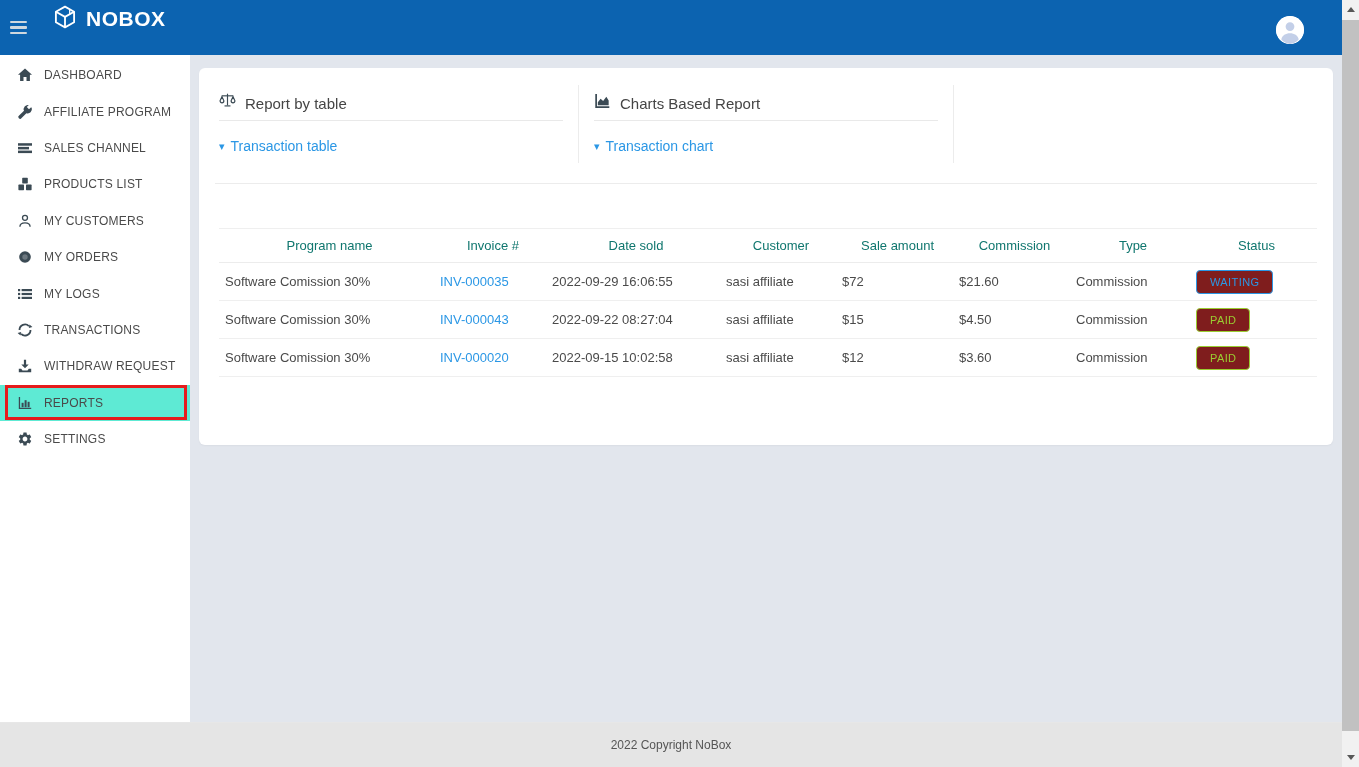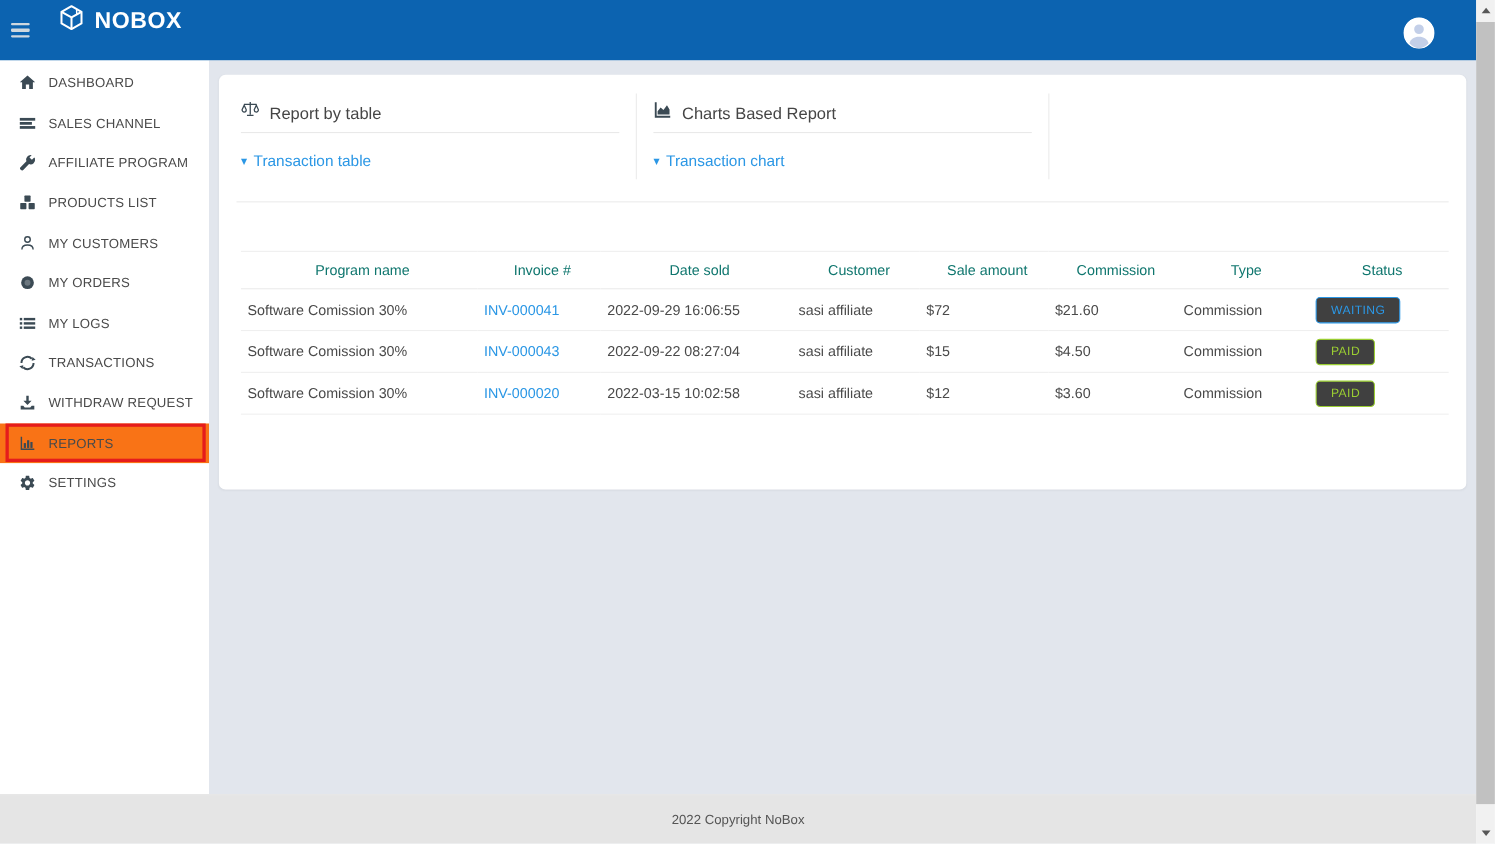--- a/index.html
+++ b/index.html
@@ -22,40 +22,40 @@
   
   .header{position:absolute;left:0;top:0;width:1342px;height:55px;background:var(--header-blue);}
   .hamburger{position:absolute;left:10px;top:21px;width:17px;height:13px;display:flex;flex-direction:column;justify-content:space-between;cursor:pointer;}
   .hamburger span{display:block;height:2.4px;background:#cfd8df;border-radius:1px;}
   .brand{position:absolute;left:52px;top:0;height:37px;display:flex;align-items:center;gap:8px;}
   .brand-name{color:#fff;font-size:21px;font-weight:bold;letter-spacing:.5px;}
   .avatar{position:absolute;left:1276px;top:16px;width:28px;height:28px;border-radius:50%;background:#fff;overflow:hidden;cursor:pointer;}
   
   .sidebar{position:absolute;left:0;top:55px;width:190px;height:667px;background:#fff;padding-top:2px;}
   .side-item{position:relative;height:36.4px;display:flex;align-items:center;padding-left:17px;cursor:pointer;}
-  .side-item.active{background:#f97316;}
+  .side-item.active{background:#5eead4;}
   .side-icon{width:27px;display:flex;align-items:center;}
   .side-label{font-size:12px;color:#4a4a4a;letter-spacing:.2px;}
   .annotation{position:absolute;left:5px;right:3px;top:0;bottom:1px;border:3px solid var(--annotation-red);pointer-events:none;}
   
   .content{position:absolute;left:190px;top:55px;width:1152px;height:667px;background:var(--page-bg);}
   .card{position:absolute;left:9px;top:13px;width:1134px;height:377px;background:#fff;border-radius:6px;box-shadow:0 1px 2px rgba(0,0,0,.04);}
   .panel-title{position:absolute;top:16px;height:18px;display:flex;align-items:flex-end;gap:9px;font-size:15px;color:#454545;margin-top:10px;}
   .panel-hr{position:absolute;top:52px;height:1px;background:#e9e9e9;width:344px;}
   .panel-link{position:absolute;top:70px;display:flex;align-items:center;gap:6px;font-size:14px;color:var(--link-blue);cursor:pointer;}
   .caret{font-family:"DejaVu Sans",sans-serif;font-size:11px;line-height:1;}
   .vdivider{position:absolute;top:17px;height:78px;width:1px;background:#ececec;}
   .card-hr{position:absolute;left:16px;top:115px;width:1102px;height:1px;background:#ececec;}
   
   table.report{position:absolute;left:20px;top:160px;width:1098px;border-collapse:collapse;table-layout:fixed;font-size:13px;color:var(--text-main);}
   table.report th{font-weight:normal;text-align:center;height:34px;padding:0 0 0 6px;color:#0f766e;border-top:1px solid var(--line);border-bottom:1px solid #ececec;}
   table.report td{height:38px;padding:0 0 0 6px;border-bottom:1px solid var(--line);}
   table.report tr.total-row td{height:37px;border-bottom:none;}
   td.invoice, a.inv-link{color:var(--link-blue);text-decoration:none;cursor:pointer;}
-  .badge{display:inline-block;padding:5px 13px;border-radius:4px;font-size:11px;letter-spacing:.4px;border:1px solid;cursor:pointer;background:#404040;}
+  .badge{display:inline-block;padding:5px 13px;border-radius:4px;font-size:11px;letter-spacing:.4px;border:1px solid;cursor:pointer;background:#7f1d1d;}
   .badge.waiting{color:var(--status-waiting);border-color:var(--status-waiting);}
   .badge.paid{color:var(--status-paid);border-color:var(--status-paid);}
   
   .footer{position:absolute;left:0;top:722px;width:1342px;height:45px;background:#e5e5e5;border-top:1px solid #e7e7e7;display:flex;justify-content:center;}
   .footer-text{margin-top:15px;font-size:12px;color:#555;}
   
   .scrollbar{position:absolute;right:0;top:0;width:17px;height:767px;background:#f1f1f1;}
   .sb-thumb{position:absolute;left:0;top:20px;width:17px;height:711px;background:#c1c1c1;}
   .sb-arrow{position:absolute;left:4.5px;width:0;height:0;border-left:4px solid transparent;border-right:4px solid transparent;}
   .sb-up{top:7px;border-bottom:5px solid #575757;}
@@ -95,34 +95,34 @@
       <span class="side-icon">
         <svg width="16" height="16" viewBox="0 0 16 16" fill="#3b4a54">
           <path d="M8 1.6 15 7.8h-2.1V14H9.5V9.9h-3V14H3.1V7.8H1z"></path>
         </svg>
       </span>
       <span class="side-label">DASHBOARD</span>
     </div>
     <div class="side-item">
       <span class="side-icon">
         <svg width="16" height="16" viewBox="0 0 16 16" fill="#3b4a54">
+          <path d="M14.8 4.2a4.2 4.2 0 0 1-5.4 5L4.6 14a1.8 1.8 0 1 1-2.5-2.5L7 6.7A4.2 4.2 0 0 1 11.8 1L9.8 3.1l2.2 2.2 2.1-2.1c.4.3.6.6.7 1z"></path>
+        </svg>
+      </span>
+      <span class="side-label">AFFILIATE PROGRAM</span>
+    </div>
+    <div class="side-item">
+      <span class="side-icon">
+        <svg width="16" height="16" viewBox="0 0 16 16" fill="#3b4a54">
           <rect x="1" y="3.2" width="14" height="2.5"></rect>
           <rect x="1" y="6.9" width="11" height="2.5"></rect>
           <rect x="1" y="10.6" width="14" height="2.5"></rect>
         </svg>
       </span>
       <span class="side-label">SALES CHANNEL</span>
-    </div>
-    <div class="side-item">
-      <span class="side-icon">
-        <svg width="16" height="16" viewBox="0 0 16 16" fill="#3b4a54">
-          <path d="M14.8 4.2a4.2 4.2 0 0 1-5.4 5L4.6 14a1.8 1.8 0 1 1-2.5-2.5L7 6.7A4.2 4.2 0 0 1 11.8 1L9.8 3.1l2.2 2.2 2.1-2.1c.4.3.6.6.7 1z"></path>
-        </svg>
-      </span>
-      <span class="side-label">AFFILIATE PROGRAM</span>
     </div>
     <div class="side-item">
       <span class="side-icon">
         <svg width="16" height="16" viewBox="0 0 16 16" fill="#3b4a54">
           <rect x="5.2" y="1.8" width="5.6" height="5.6" rx=".6"></rect>
           <rect x="1.4" y="8.6" width="5.6" height="5.6" rx=".6"></rect>
           <rect x="9" y="8.6" width="5.6" height="5.6" rx=".6"></rect>
         </svg>
       </span>
       <span class="side-label">PRODUCTS LIST</span>
@@ -264,42 +264,42 @@
             <th>Customer</th>
             <th>Sale amount</th>
             <th>Commission</th>
             <th>Type</th>
             <th>Status</th>
           </tr>
         </thead>
       <tbody id="table-body">
           <tr>
             <td>Software Comission 30%</td>
-            <td><a class="inv-link">INV-000041</a></td>
+            <td><a class="inv-link">INV-000035</a></td>
             <td>2022-09-29 16:06:55</td>
             <td>sasi affiliate</td>
             <td>$72</td>
             <td>$21.60</td>
             <td>Commission</td>
             <td><span class="badge waiting">WAITING</span></td>
           </tr>
           <tr>
             <td>Software Comission 30%</td>
             <td><a class="inv-link">INV-000043</a></td>
             <td>2022-09-22 08:27:04</td>
             <td>sasi affiliate</td>
             <td>$15</td>
             <td>$4.50</td>
             <td>Commission</td>
             <td><span class="badge paid">PAID</span></td>
           </tr>
           <tr>
             <td>Software Comission 30%</td>
             <td><a class="inv-link">INV-000020</a></td>
-            <td>2022-03-15 10:02:58</td>
+            <td>2022-09-15 10:02:58</td>
             <td>sasi affiliate</td>
             <td>$12</td>
             <td>$3.60</td>
             <td>Commission</td>
             <td><span class="badge paid">PAID</span></td>
           </tr>
         </tbody>
     </table>
 
   </div>

